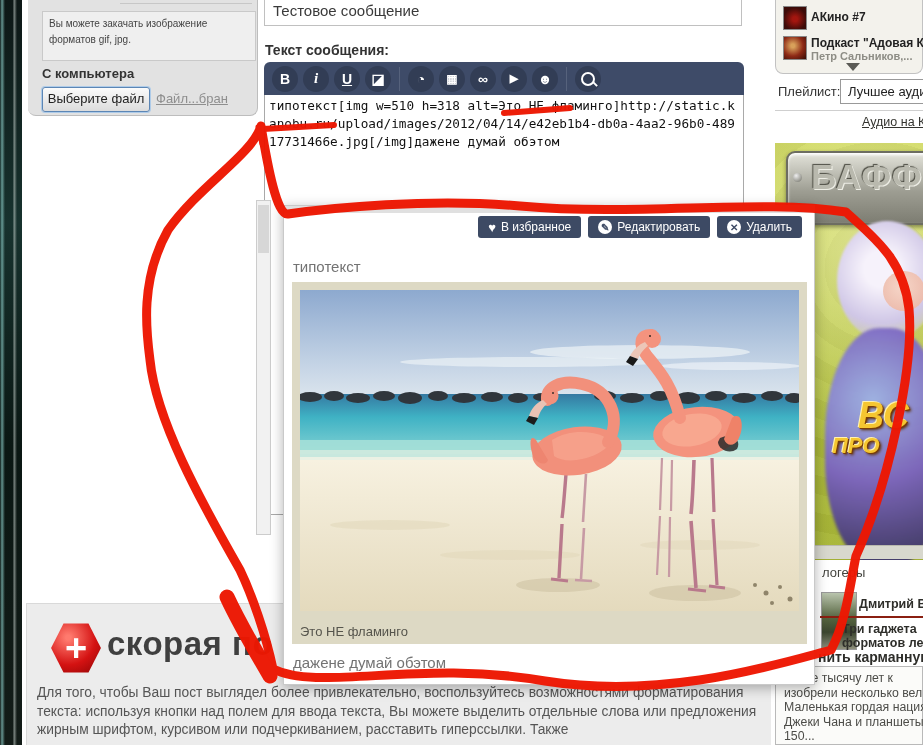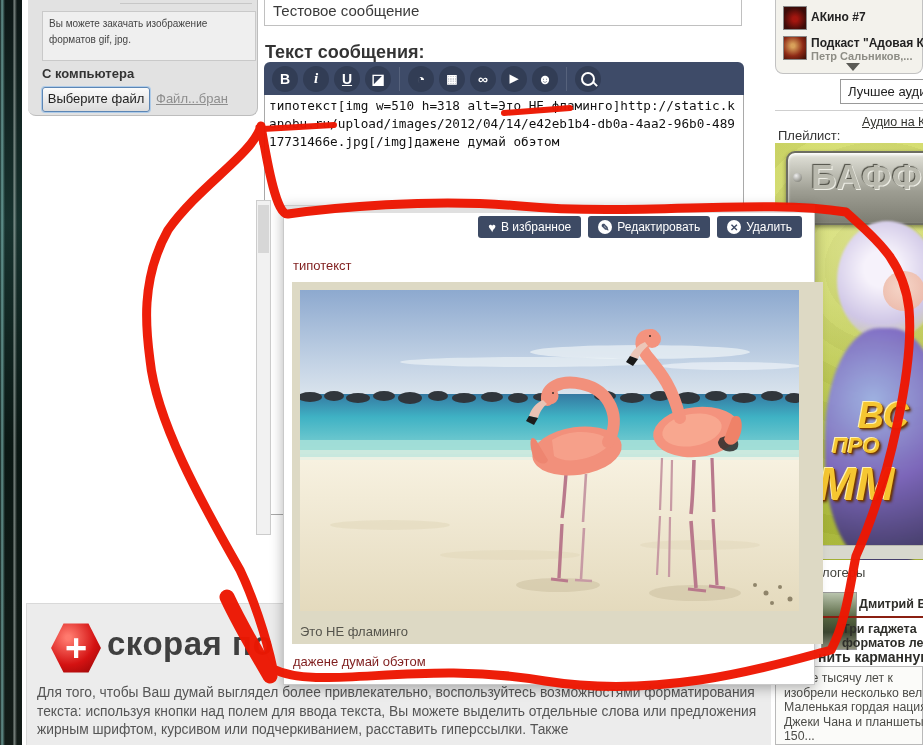--- a/index.html
+++ b/index.html
@@ -14,21 +14,21 @@
       linear-gradient(180deg,#0d1716 0%, #17322e 30%, #0a1713 60%, #131c18 100%);}
   
   .upload-panel{left:28px;top:0;width:229px;height:115px;background:#e2e2e2;border-right:1px solid #bdbdbd;border-bottom:1px solid #bdbdbd;border-radius:0 0 8px 8px;}
   .divider-top{left:120px;top:3px;width:132px;height:0;border-top:1px solid #c7c7c7;}
   .hint-box{left:42px;top:11px;width:200px;height:40px;background:#efefef;border:1px solid #c9c9c9;color:#444;font-size:10px;line-height:16px;padding:4px 6px;}
   .lbl-bold{font-weight:bold;color:#333;font-size:13px;}
   .file-btn{left:42px;top:87px;width:106px;height:23px;background:linear-gradient(#fbfbfb,#dcdcdc);border:1px solid #5c86b5;border-radius:3px;box-shadow:0 0 0 1px #aecbe8;font-size:13px;color:#222;text-align:center;line-height:21px;}
   .file-status{left:156px;top:91px;color:#8e8e8e;font-size:13px;text-decoration:underline;}
   
   .title-input{left:264px;top:-6px;width:478px;height:32px;border:1px solid #c0c0c0;font-family:"Liberation Sans",sans-serif;font-size:15px;color:#3a3a3a;padding:2px 8px;background:#fff;box-sizing:border-box;}
-  .msg-label{left:265px;top:42px;font-weight:bold;font-size:18px;color:#333;}
+  .msg-label{left:265px;top:42px;font-weight:bold;font-size:14px;color:#333;}
   .toolbar{left:264px;top:62px;width:480px;height:33px;background:#3e4b68;border-radius:6px 6px 0 0;display:flex;align-items:center;padding:0 8px;box-sizing:border-box;gap:5px;}
   .tb-btn{width:26px;height:26px;border-radius:50%;background:#323d55;color:#fff;display:flex;align-items:center;justify-content:center;font-size:14px;font-weight:bold;}
   .tb-sep{width:1px;height:24px;background:#56627c;margin:0 3px;}
   .tb-i{font-style:italic;font-family:"Liberation Serif",serif;font-size:15px;}
   .tb-u{text-decoration:underline;}
   .search-glyph{width:10px;height:10px;border:2px solid #fff;border-radius:50%;position:relative;}
   .search-glyph::after{content:"";position:absolute;left:9px;top:9px;width:6px;height:2px;background:#fff;transform:rotate(45deg);}
   .bbcode-area{left:264px;top:95px;width:480px;height:420px;border:1px solid #a9a9a9;border-top:none;background:#fff;font-family:"DejaVu Sans Mono",monospace;font-size:12.7px;line-height:18px;color:#111;padding:2px 4px;box-sizing:border-box;resize:none;overflow:hidden;white-space:pre-wrap;word-break:break-all;}
   .scrollbar{left:256px;top:200px;width:15px;height:335px;background:#f1f1f1;border:1px solid #cccccc;box-sizing:border-box;}
   .scroll-thumb{left:258px;top:205px;width:11px;height:48px;background:#d7d7d7;}
@@ -37,30 +37,30 @@
   .red-hex{left:50px;top:622px;width:52px;height:52px;background:radial-gradient(circle at 35% 30%, #ff7a6e 5%, #d41212 55%, #8e0505 95%);clip-path:polygon(26% 3%,74% 3%,98% 50%,74% 97%,26% 97%,2% 50%);display:flex;align-items:center;justify-content:center;color:#fff;font-size:38px;font-weight:bold;line-height:0;}
   .footer-head{left:107px;top:625px;font-size:33px;font-weight:bold;color:#3f3f3f;letter-spacing:.5px;}
   .footer-par{left:37px;top:684px;width:726px;font-size:13.8px;line-height:18.5px;color:#555;}
   
   .popup{left:283px;top:205px;width:530px;height:478px;background:#fff;border:1px solid #c9c9c9;box-shadow:0 3px 12px rgba(0,0,0,.3);}
   .popup-topbar{left:0;top:0;width:100%;height:7px;background:#e0e0e0;}
   .pbtn-row{position:absolute;right:12px;top:10px;display:flex;gap:7px;}
   .pbtn{height:22px;background:#3d4a64;border-radius:3px;color:#fff;font-size:12px;display:flex;align-items:center;gap:5px;padding:0 10px;}
   .pbtn .circ{width:14px;height:14px;background:#fff;border-radius:50%;color:#3d4a64;font-size:10px;display:flex;align-items:center;justify-content:center;font-weight:bold;}
   .pbtn .heart{color:#fff;font-size:13px;}
-  .popup-text{font-size:13px;color:#7f1d1d;}
-  .img-panel{left:8px;top:76px;width:515px;height:362px;background:#ddd9c4;padding-left:16px;}
+  .popup-text{font-size:15px;color:#737373;}
+  .img-panel{left:8px;top:76px;width:515px;height:362px;background:#ddd9c4;}
   .caption{position:absolute;left:8px;bottom:5px;font-size:13px;color:#55544c;}
   
   .audio-widget{left:775px;top:0;width:148px;height:74px;background:#f3f2ec;border:1px solid #c2c2c2;border-top:none;border-radius:0 0 8px 8px;box-sizing:border-box;}
   .thumb{width:22px;height:22px;border:1px solid #888;}
   .a-title{font-weight:bold;font-size:12px;color:#222;white-space:nowrap;}
   .a-sub{font-weight:bold;font-size:11px;color:#8d8d85;white-space:nowrap;}
   .tri{width:0;height:0;border-left:7px solid transparent;border-right:7px solid transparent;border-top:8px solid #5a5a55;}
-  .pl-label{font-size:13px;color:#333;margin-top:44px;}
+  .pl-label{font-size:13px;color:#333;}
   .pl-select{left:840px;top:79px;width:90px;height:25px;background:#fff;border:1px solid #999;font-size:13px;color:#222;line-height:23px;padding-left:7px;box-sizing:border-box;white-space:nowrap;}
   .side-sep{left:775px;top:110px;width:148px;border-top:1px solid #cfcfcf;}
   .side-link{font-size:12.5px;color:#33332e;text-decoration:underline;white-space:nowrap;}
   .banner{left:775px;top:143px;width:148px;height:417px;overflow:hidden;
     background:radial-gradient(circle at 60% 25%, rgba(255,255,210,.5), transparent 60%),
                repeating-radial-gradient(circle at 70% 30%, rgba(170,180,60,.35) 0 18px, rgba(200,210,90,.25) 18px 36px),
                linear-gradient(180deg,#ccd659 0%, #b3c23f 40%, #9fae33 100%);}
   .plate{position:absolute;left:11px;top:8px;width:170px;height:70px;border-radius:9px;border:2px solid #6d6d62;background:linear-gradient(180deg,#e3e3da,#9d9d92 55%,#7d7d72);box-shadow:inset 0 2px 3px #fff, 0 2px 4px rgba(0,0,0,.4);}
   .plate-text{position:absolute;left:36px;top:14px;font-size:35px;font-weight:bold;color:#b9b9ae;letter-spacing:1px;text-shadow:1px 1px 0 #eeeee6,-1px -1px 1px #4e4e45;white-space:nowrap;}
   .rivet{position:absolute;left:18px;top:30px;width:9px;height:9px;border-radius:50%;background:radial-gradient(circle at 35% 30%,#eee,#6d6d62);}
@@ -134,21 +134,21 @@
   <textarea class="abs bbcode-area under" spellcheck="false" style="">типотекст[img w=510 h=318 alt=Это НЕ фламинго]http://static.kanobu.ru/upload/images/2012/04/14/e42eb1b4-db0a-4aa2-96b0-48917731466e.jpg[/img]дажене думай обэтом</textarea>
 
   <div class="abs scrollbar under"></div>
   <div class="abs scroll-thumb under"></div>
 
   <div class="abs footer-band under"></div>
   <div class="abs red-hex under">
       <span>+</span>
     </div>
   <div class="abs footer-head under">скорая по</div>
-  <div class="abs footer-par under">Для того, чтобы Ваш думай выглядел более привлекательно, воспользуйтесь возможностями форматирования текста: используя кнопки над полем для ввода текста, Вы можете выделить отдельные слова или предложения жирным шрифтом, курсивом или подчеркиванием, расставить гиперссылки. Также</div>
+  <div class="abs footer-par under">Для того, чтобы Ваш пост выглядел более привлекательно, воспользуйтесь возможностями форматирования текста: используя кнопки над полем для ввода текста, Вы можете выделить отдельные слова или предложения жирным шрифтом, курсивом или подчеркиванием, расставить гиперссылки. Также</div>
 
   <div class="abs audio-widget under"></div>
   <div class="abs under" style="left:783px;top:6px;">
     <div class="thumb" style="background:radial-gradient(circle at 50% 55%,#a3160f 15%,#3c0b08 70%);"></div>
   </div>
   <div class="abs a-title under" style="left:811px;top:10px;">АКино #7</div>
   <div class="abs under" style="left:783px;top:36px;">
     <div class="thumb" style="background:radial-gradient(circle at 40% 40%,#d8a05a 10%,#8e2a16 55%,#401008 95%);"></div>
   </div>
   <div class="abs a-title under" style="left:811px;top:36px;width:112px;overflow:hidden;">Подкаст "Адовая К</div>
@@ -162,21 +162,20 @@
 
   <div class="abs banner under">
     <div class="plate"></div>
     <div class="rivet"></div>
     <div class="plate-text">БАФФ</div>
     <div class="hair"></div>
     <div class="face"></div>
     <div class="armor"></div>
     <div class="gold" style="left:83px;top:252px;font-size:36px;">ВС</div>
     <div class="gold" style="left:57px;top:290px;font-size:22px;">ПРО</div>
-    <div class="gold" style="left:43px;top:314px;font-size:46px;">ММ</div>
     <div class="banner-strip"></div>
   </div>
 
   <div class="abs blog-head under" style="left:822px;top:565px;">логеры</div>
   <div class="abs blog-avatar under"></div>
   <div class="abs blog-bold under" style="left:859px;top:597px;">Дмитрий Вес</div>
   <div class="abs red-divider under"></div>
   <div class="abs blog-bold under" style="left:842px;top:622px;text-align:center;">Три гаджета</div>
   <div class="abs blog-bold under" style="left:842px;top:636px;">форматов ле</div>
   <div class="abs blog-bold under" style="left:818px;top:649px;font-size:14px;">нить карманную</div>

